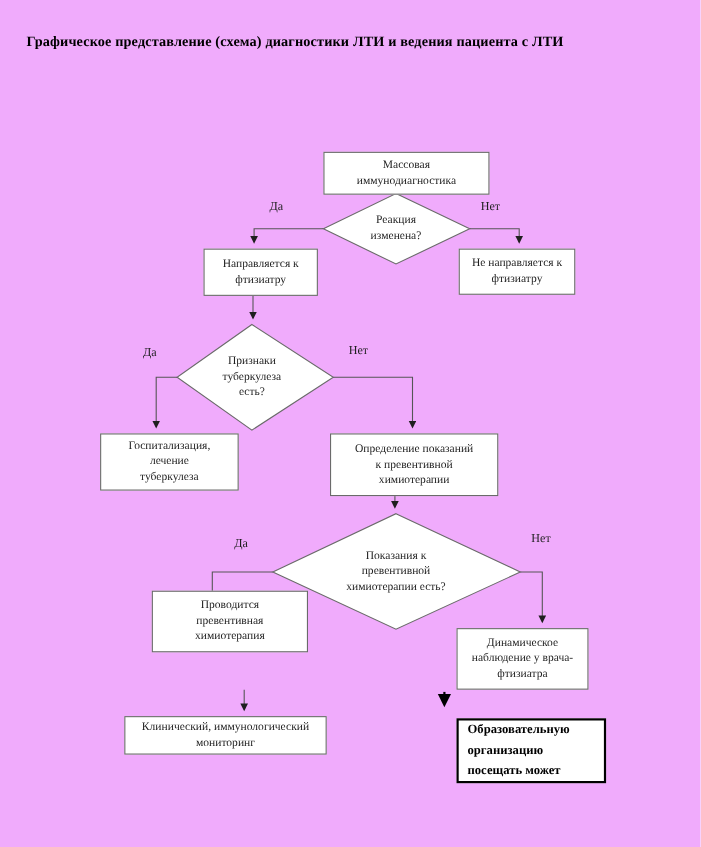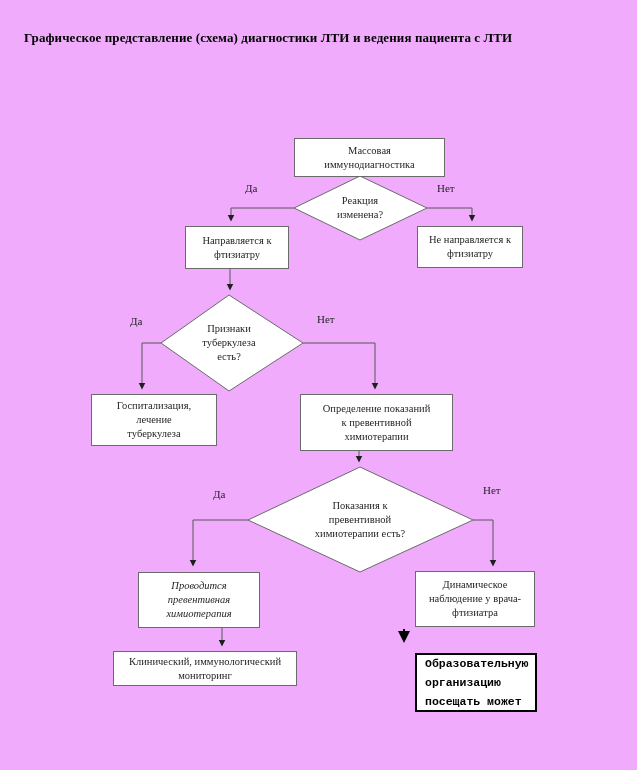--- a/index.html
+++ b/index.html
@@ -93,32 +93,32 @@
 фтизиатру</div>
 
   <div class="node" style="left:91px;top:394px;width:126px;height:52px;">Госпитализация,
 лечение
 туберкулеза</div>
 
   <div class="node" style="left:300px;top:394px;width:153px;height:57px;">Определение показаний
 к превентивной
 химиотерапии</div>
 
-  <div class="node" style="left:138px;top:572px;width:122px;height:56px;font-style:italic;">Проводится
+  <div class="node" style="left:138px;top:537px;width:142px;height:56px;">Проводится
 превентивная
 химиотерапия</div>
 
   <div class="node" style="left:415px;top:571px;width:120px;height:56px;">Динамическое
 наблюдение у врача-
 фтизиатра</div>
 
   <div class="node" style="left:113px;top:651px;width:184px;height:35px;">Клинический, иммунологический
 мониторинг</div>
 
-  <div class="node accent" style="left:415px;top:653px;width:122px;height:59px;font-family:Liberation Mono, monospace;">Образовательную
+  <div class="node accent" style="left:415px;top:653px;width:136px;height:59px;">Образовательную
 организацию
 посещать может</div>
 
   <div class="dtext" style="left:300px;top:194px;width:120px;height:28px;">Реакция
 изменена?</div>
 
   <div class="dtext" style="left:170px;top:322px;width:118px;height:42px;">Признаки
 туберкулеза
 есть?</div>
 

